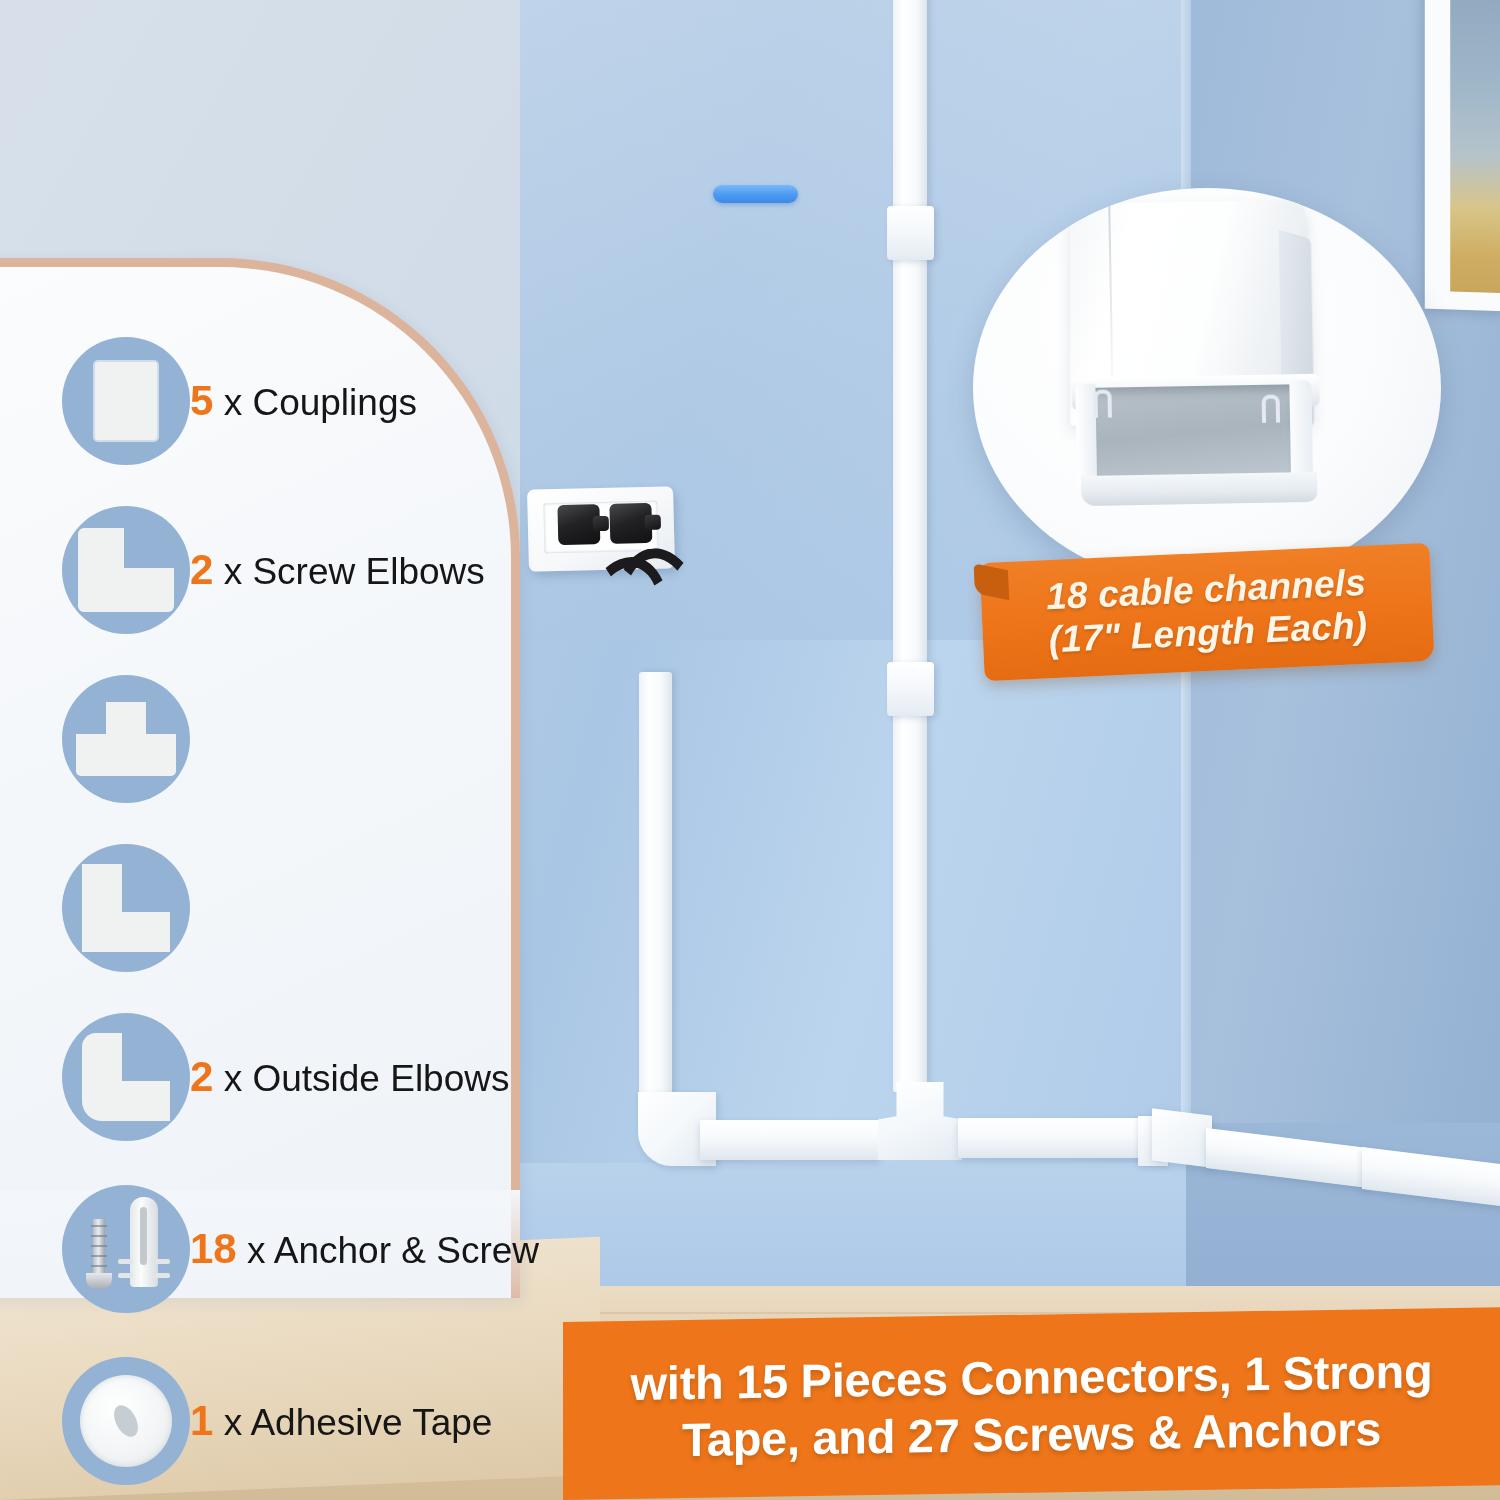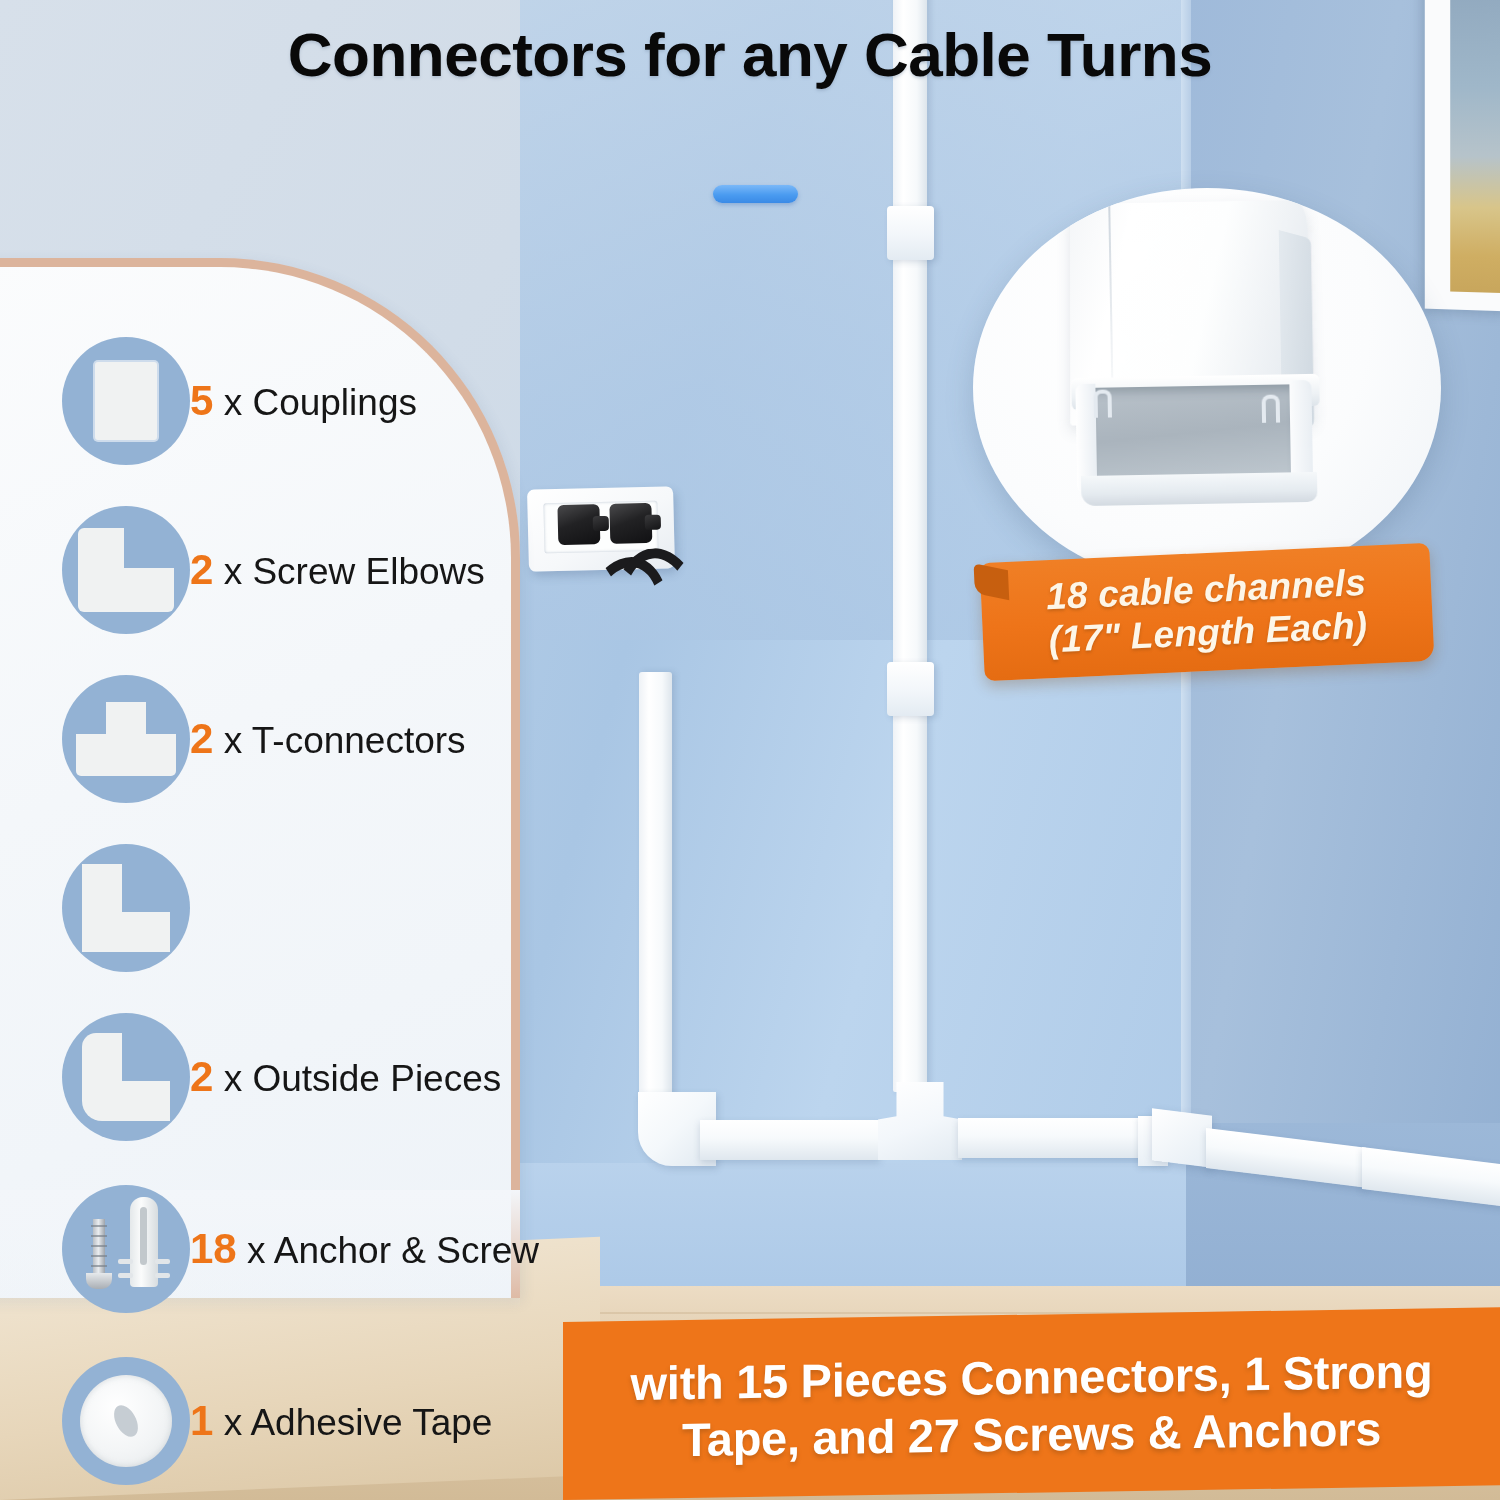--- a/index.html
+++ b/index.html
@@ -450,21 +450,20 @@
       <div class="duct-left-wall"></div>
       <div class="duct-right-wall"></div>
       <div class="duct-clip" style="left:28px; top:188px"></div>
       <div class="duct-clip" style="left:196px; top:196px"></div>
       <div class="duct-bottom"></div>
     </div>
   </div>
 </div>
 
 <div id="title">
-  <span class="t-line">Connectors for any Cable Turns</span>
 </div>
 <div class="title-pill"></div>
 
 <div class="card"></div>
 <div class="card-fade"></div>
 
 <div id="parts-list">
 
   <div class="part-row">
     <div class="part-icon">
@@ -483,39 +482,35 @@
     <div class="part-label">
       <span class="part-qty">2</span>
       <span>x Screw Elbows</span>
     </div>
   </div>
 
   <div class="part-row">
     <div class="part-icon">
       <div class="glyph-tee"></div>
     </div>
+  </div>
+
+  <div class="part-row">
+    <div class="part-icon">
+      <div class="glyph-inside"></div>
+    </div>
+  </div>
+
+  <div class="part-row">
+    <div class="part-icon">
+      <div class="glyph-outside"></div>
+    </div>
     <div class="part-label">
       <span class="part-qty">2</span>
-      <span>x T-connectors</span>
-    </div>
-  </div>
-
-  <div class="part-row">
-    <div class="part-icon">
-      <div class="glyph-inside"></div>
-    </div>
-  </div>
-
-  <div class="part-row">
-    <div class="part-icon">
-      <div class="glyph-outside"></div>
-    </div>
-    <div class="part-label">
-      <span class="part-qty">2</span>
-      <span>x Outside Pieces</span>
+      <span>x Outside Elbows</span>
     </div>
   </div>
 
   <div class="part-row" style="height:175px">
     <div class="part-icon">
       <div class="glyph-screw">
         <div class="screw-shaft"></div>
         <div class="screw-thread" style="top:18px"></div>
         <div class="screw-thread" style="top:28px"></div>
         <div class="screw-thread" style="top:38px"></div>

